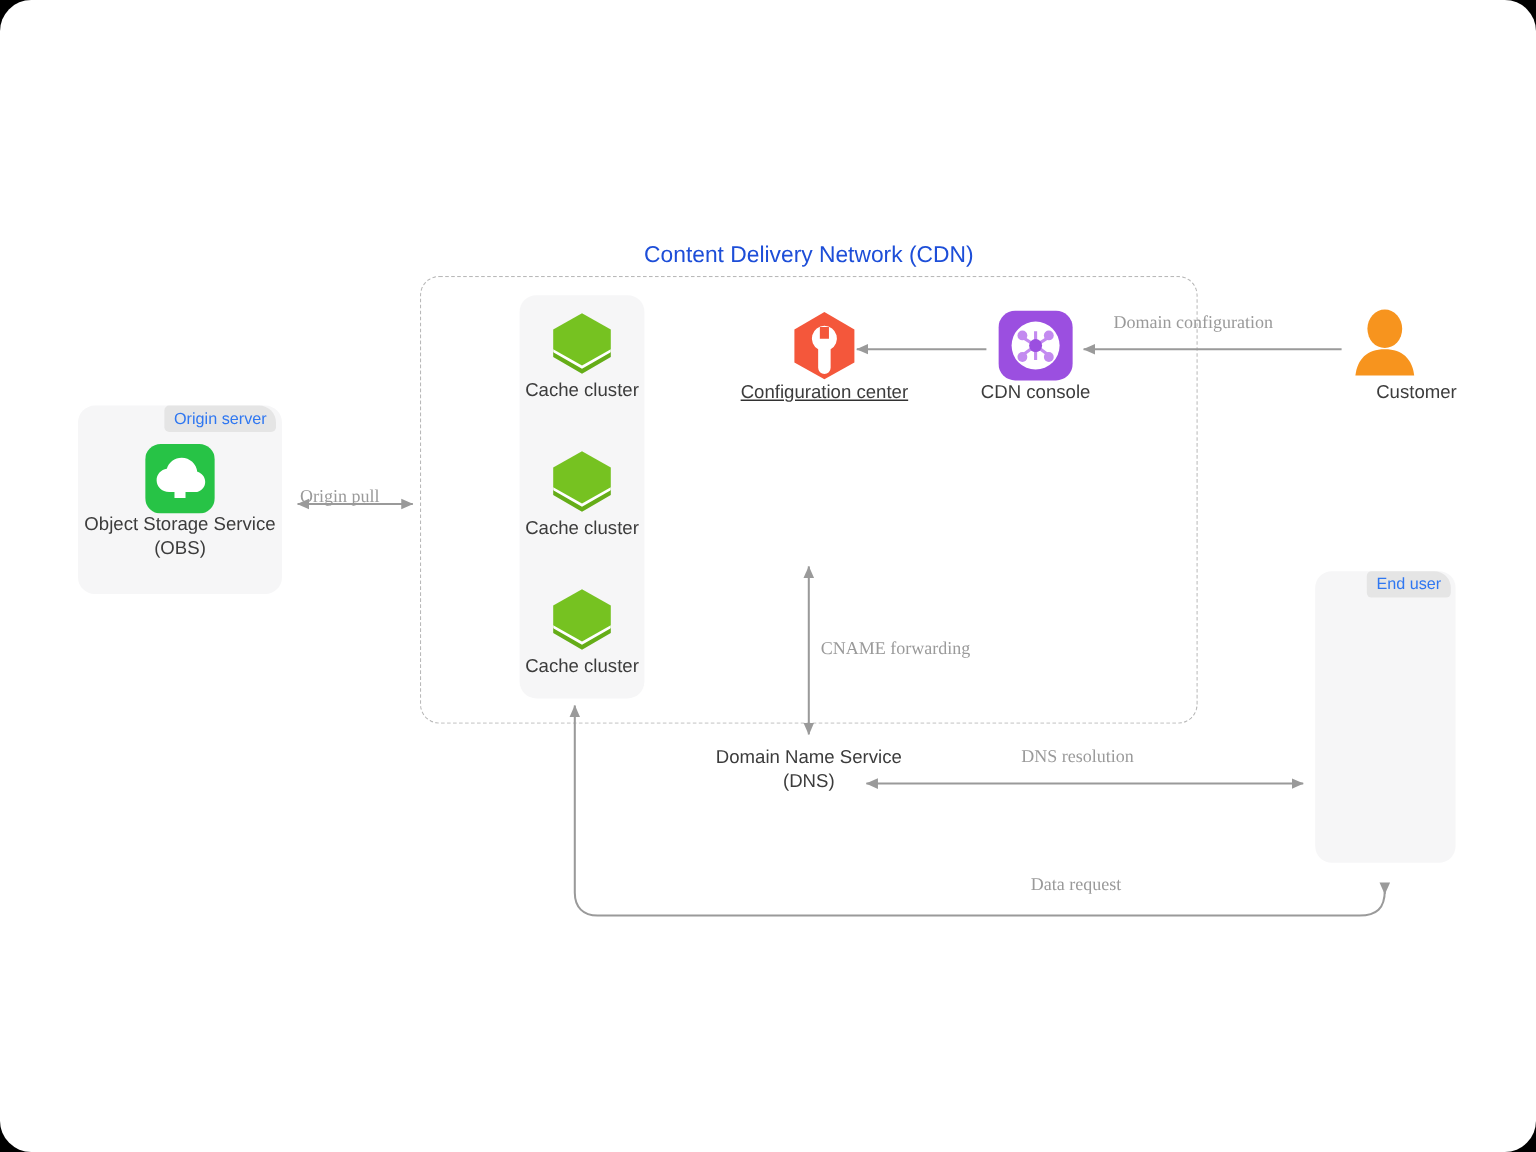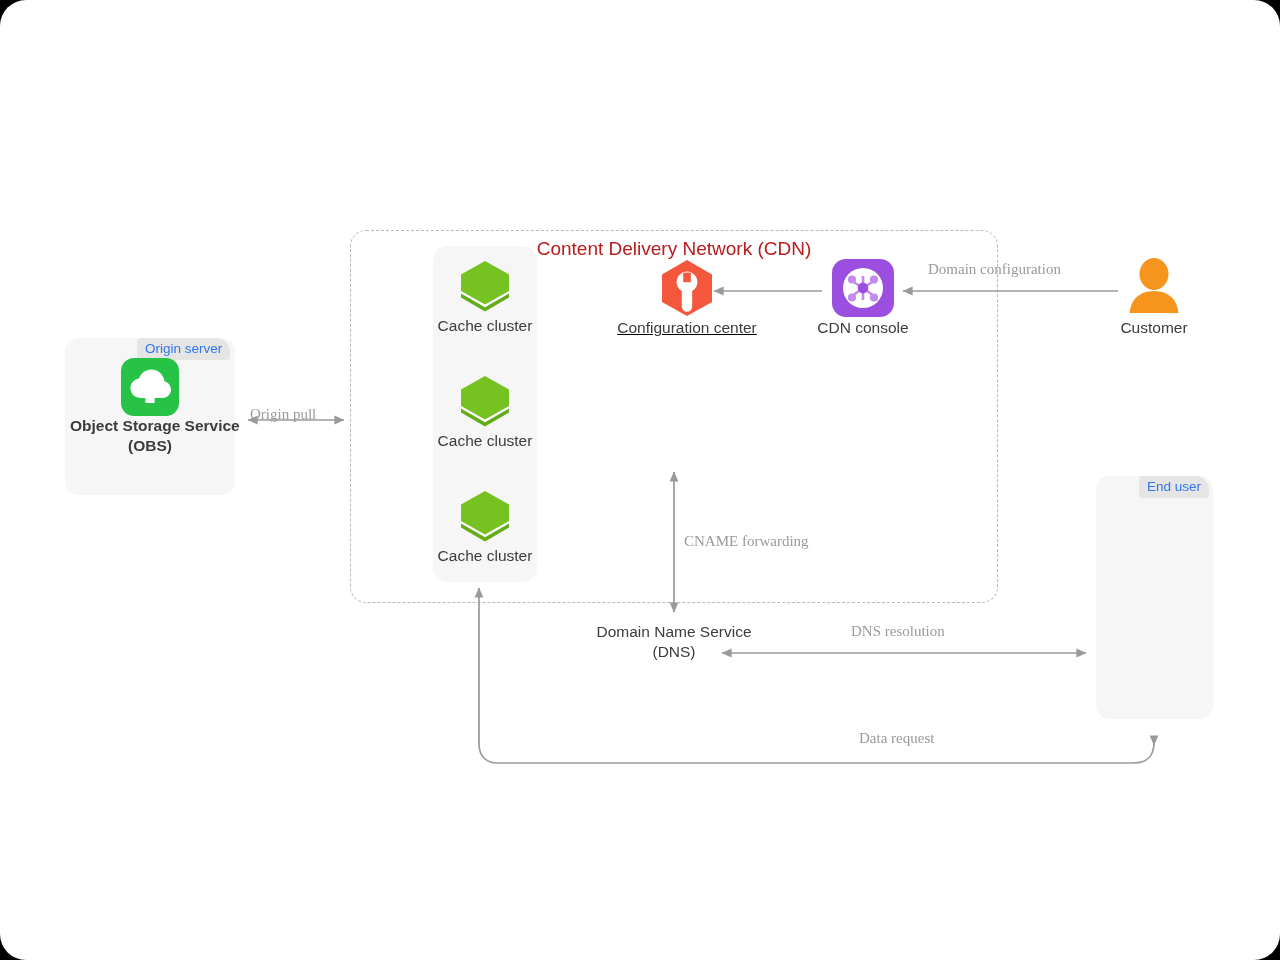--- a/index.html
+++ b/index.html
@@ -44,23 +44,22 @@
     border: 1.6px dashed #b9b9b9;
     border-radius: 16px;
     box-sizing: border-box;
   }
   #cdn-title {
     position: absolute;
     left: 350px; top: 202px;
     width: 648px;
     text-align: center;
     font-size: 19px;
-    color: #b91c1c;
-    font-family: "Liberation Sans", sans-serif;
-    margin-top: 36px;
+    color: #1d4ed8;
+    font-family: "Liberation Sans", sans-serif;
   }
 
   
   .panel {
     position: absolute;
     background: #f6f6f7;
     border-radius: 14px;
   }
   #cache-panel { left: 433px; top: 246px; width: 104px; height: 336px; }
   #obs-panel   { left: 65px;  top: 338px; width: 170px; height: 157px; }
@@ -186,32 +185,32 @@
           <circle cx="31" cy="30" r="5.4" fill="#9b4fe0"></circle>
           <circle cx="20" cy="21.5" r="4.1" fill="#c38af0"></circle>
           <circle cx="42" cy="21.5" r="4.1" fill="#c38af0"></circle>
           <circle cx="20" cy="39.5" r="4.1" fill="#c38af0"></circle>
           <circle cx="42" cy="39.5" r="4.1" fill="#c38af0"></circle>
         </svg>
       </span>
       <div class="node-label">CDN console</div>
     </div>
 
-    <div class="node" style="left:1094px; top:256px; width:120px;">
+    <div class="node" style="left:1094px; top:256px; width:120px;text-align:right;">
       <span>
         <svg class="icon" width="62" height="62" viewBox="0 0 62 62">
           <ellipse cx="31" cy="18" rx="14.5" ry="16" fill="#f7941e"></ellipse>
           <path d="M31 35 C16 35 8 43.5 6.5 57 L55.5 57 C54 43.5 46 35 31 35 Z" fill="#f7941e"></path>
         </svg>
       </span>
       <div class="node-label">Customer</div>
     </div>
 
 
-    <div class="node" style="left:70px; top:358px; width:160px;font-weight:bold;">
+    <div class="node" style="left:70px; top:370px; width:160px;">
       <span>
         <svg class="icon" width="58" height="58" viewBox="0 0 58 58">
           <rect x="0" y="0" width="58" height="58" rx="13" fill="#27c346"></rect>
           <path d="M20 40 C13.8 40 9.5 35.6 9.5 30.2 C9.5 25.2 13.2 21.2 18 20.6 C19.6 15.2 24.6 11.4 30.4 11.4 C37.2 11.4 42.8 16.6 43.4 23.2 C47.2 24.2 50 27.6 50 31.6 C50 36.2 46.3 40 41.7 40 Z" fill="#ffffff"></path>
           <path d="M29 21.5 L39 32.5 L33.6 32.5 L33.6 45 L24.4 45 L24.4 32.5 L19 32.5 Z" fill="#ffffff"></path>
           <path d="M29 23.5 L37 32.8 L33.0 32.8 L33.0 44.2 L25.0 44.2 L25.0 32.8 L21 32.8 Z" fill="#27c346" opacity="0"></path>
         </svg>
       </span>
       <div class="node-label">Object Storage Service</div>
       <div class="node-label">(OBS)</div>

